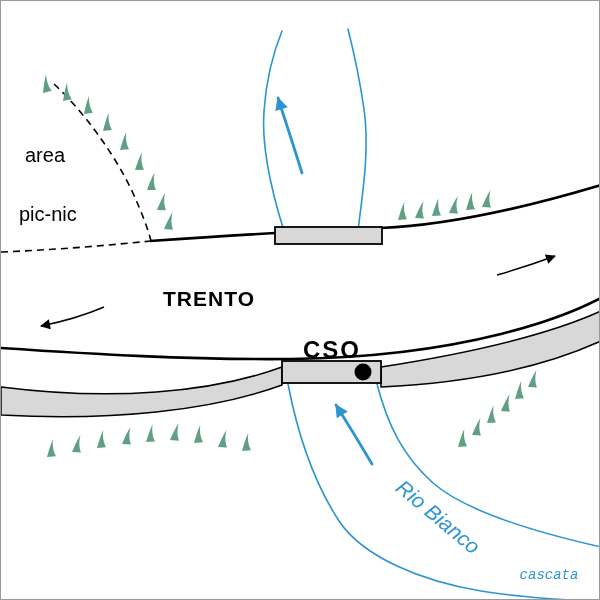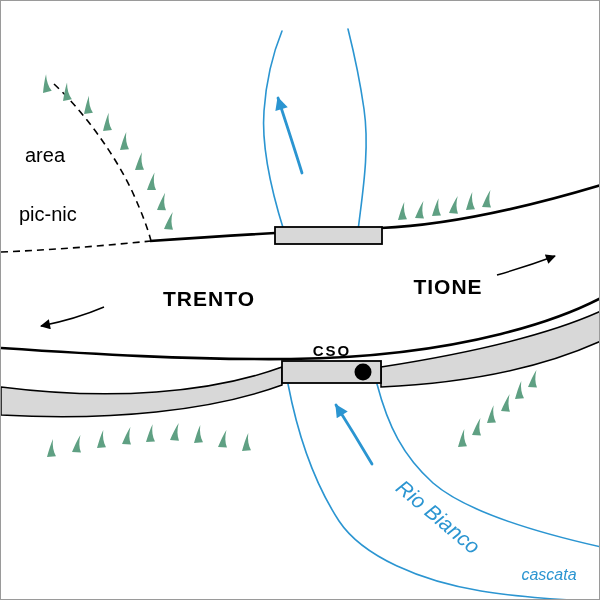--- a/index.html
+++ b/index.html
@@ -33,21 +33,21 @@
   .ah-blue{fill:var(--river-blue);}
   .dot{fill:var(--ink);}
 
   .map-label{position:absolute;white-space:nowrap;}
   .lbl-black{color:var(--ink);}
   .lbl-blue{color:var(--river-blue);font-style:italic;}
   .lbl-bold{font-weight:700;font-size:21px;letter-spacing:1px;}
   .lbl-plain{font-weight:400;font-size:20px;}
   .centered{transform:translate(-50%,-50%);}
   #lbl-rio{font-size:21px;transform:translate(-50%,-50%) rotate(40deg);}
-  #lbl-cascata{font-size:16px;}
+  #lbl-cascata{font-size:14px;font-family:Liberation Mono, monospace;}
 </style>
 </head>
 <body>
 
 <div id="map-root">
 
   <svg id="map-svg" width="600" height="600" viewBox="0 0 600 600">
     <defs>
       <path id="veg-blade" d="M0 0 C 2.2 -6 4.5 -12 7.5 -17.5 C 6.2 -10.5 6.8 -5 9 0 Z"></path>
       <marker id="mk-ink" viewBox="0 0 10 10" refX="9" refY="5" markerWidth="11" markerHeight="10" orient="auto" markerUnits="userSpaceOnUse">
@@ -129,20 +129,19 @@
       <use href="#veg-blade" transform="translate(193,442) rotate(-4)"></use>
       <use href="#veg-blade" transform="translate(217,446) rotate(3)"></use>
       <use href="#veg-blade" transform="translate(241,450) rotate(-4)"></use>
     </g>
   </svg>
 
   <div class="map-label lbl-black lbl-plain" style="left:24px;top:143px;">area</div>
   <div class="map-label lbl-black lbl-plain" style="left:18px;top:202px;">pic-nic</div>
 
   <div class="map-label lbl-black lbl-bold centered" style="left:192px;top:298px;margin-left:16px;">TRENTO</div>
-  <div class="map-label lbl-black lbl-bold centered" style="left:447px;top:286px;">TIONE</div>
 
-  <div class="map-label lbl-black lbl-bold centered" style="left:331px;top:349px;letter-spacing:2px;font-size:15px;">CSO</div>
+  <div class="map-label lbl-black lbl-bold centered" style="left:331px;top:349px;letter-spacing:2px;font-size:24px;">CSO</div>
 
   <div id="lbl-rio" class="map-label lbl-blue" style="left:437px;top:516px;">Rio Bianco</div>
   <div id="lbl-cascata" class="map-label lbl-blue centered" style="left:548px;top:574px;">cascata</div>
 
 </div>
 
 </body></html>

